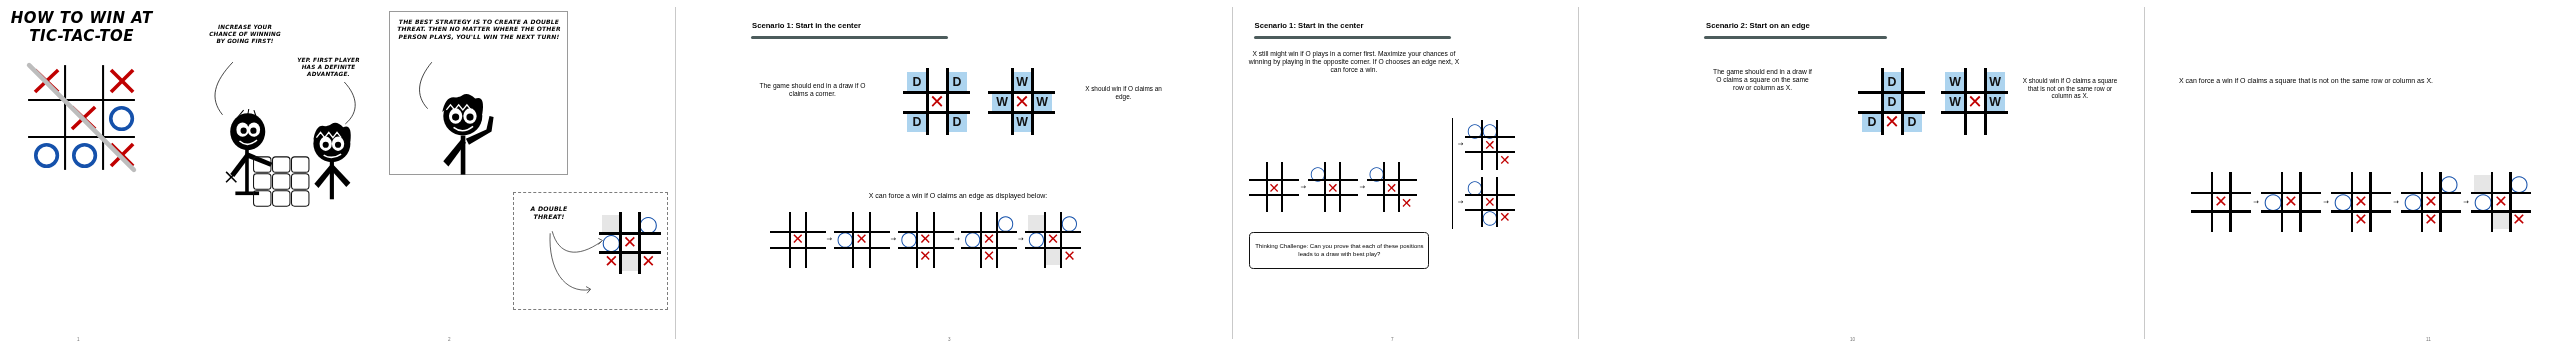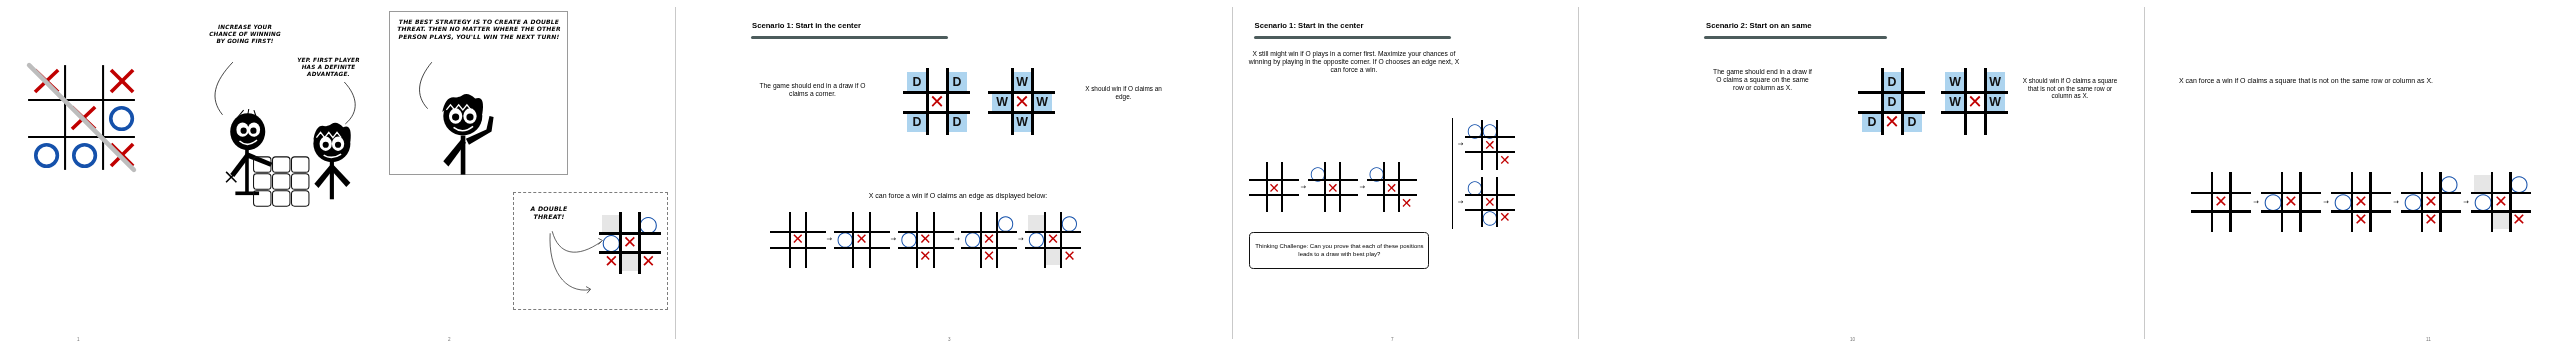--- a/index.html
+++ b/index.html
@@ -73,20 +73,24 @@
   }
   .think-box .t{font-family:"Liberation Sans",sans-serif;font-size:6px;line-height:1.25;text-align:center;padding:2.1px 4.1px;}
 
   .pgnum{position:absolute;font-family:"Liberation Sans",sans-serif;font-size:4.6px;color:#777;}
 </style>
 </head>
 <body>
 
 <div id="poster">
 
+  <div class="title-wrap">
+    <div class="big-title">HOW TO WIN AT</div>
+    <div class="big-title">TIC-TAC-TOE</div>
+  </div>
 
   <svg class="hero-board" viewBox="0 0 220 220">
     <line x1="78" y1="8" x2="78" y2="212" stroke="#000" stroke-width="4"></line>
     <line x1="152" y1="8" x2="152" y2="212" stroke="#000" stroke-width="4"></line>
     <line x1="6" y1="76" x2="214" y2="76" stroke="#000" stroke-width="4"></line>
     <line x1="6" y1="148" x2="214" y2="148" stroke="#000" stroke-width="4"></line>
 
     <g stroke="#c00000" stroke-width="7" stroke-linecap="square">
       <line x1="22" y1="20" x2="62" y2="58"></line>
         <line x1="62" y1="20" x2="22" y2="58"></line>
@@ -552,21 +556,21 @@
             </div>
           </div>
         </div>
       </div>
     <div class="pgnum" style="left:155px;top:337px">7</div>
   </div>
 
   <div class="vsep" style="left:1578px"></div>
 
   <div class="panel" style="left:1582px;width:562px">
-    <div class="sc-title" style="position:absolute;left:124px;top:20.6px">Scenario 2: Start on an same</div>
+    <div class="sc-title" style="position:absolute;left:124px;top:20.6px">Scenario 2: Start on an edge</div>
     <div class="sc-underline" style="position:absolute;left:122px;top:36px;width:183px"></div>
     <div class="sc-body" style="position:absolute;left:129px;top:68px;width:103px">The game should end in a draw if O claims a square on the same row or column as X.</div>
     <div class="board" id="b-s2draw" style="position:absolute;left:280px;top:72px;width:60px;height:60px">
         <div class="board" style="position: absolute; width: 60px; height: 60px; flex: 0 0 auto; left: 0px; top: 0px;">
           <div class="cell" style="position: absolute; left: 0px; top: 0px; width: 20px; height: 20px;"></div>
           <div class="cell hl" style="position: absolute; left: 20px; top: 0px; width: 20px; height: 20px;">
             <span class="lbl" style="font-size: 12.4px;">D</span>
           </div>
           <div class="cell" style="position: absolute; left: 40px; top: 0px; width: 20px; height: 20px;"></div>
           <div class="cell" style="position: absolute; left: 0px; top: 20px; width: 20px; height: 20px;"></div>

